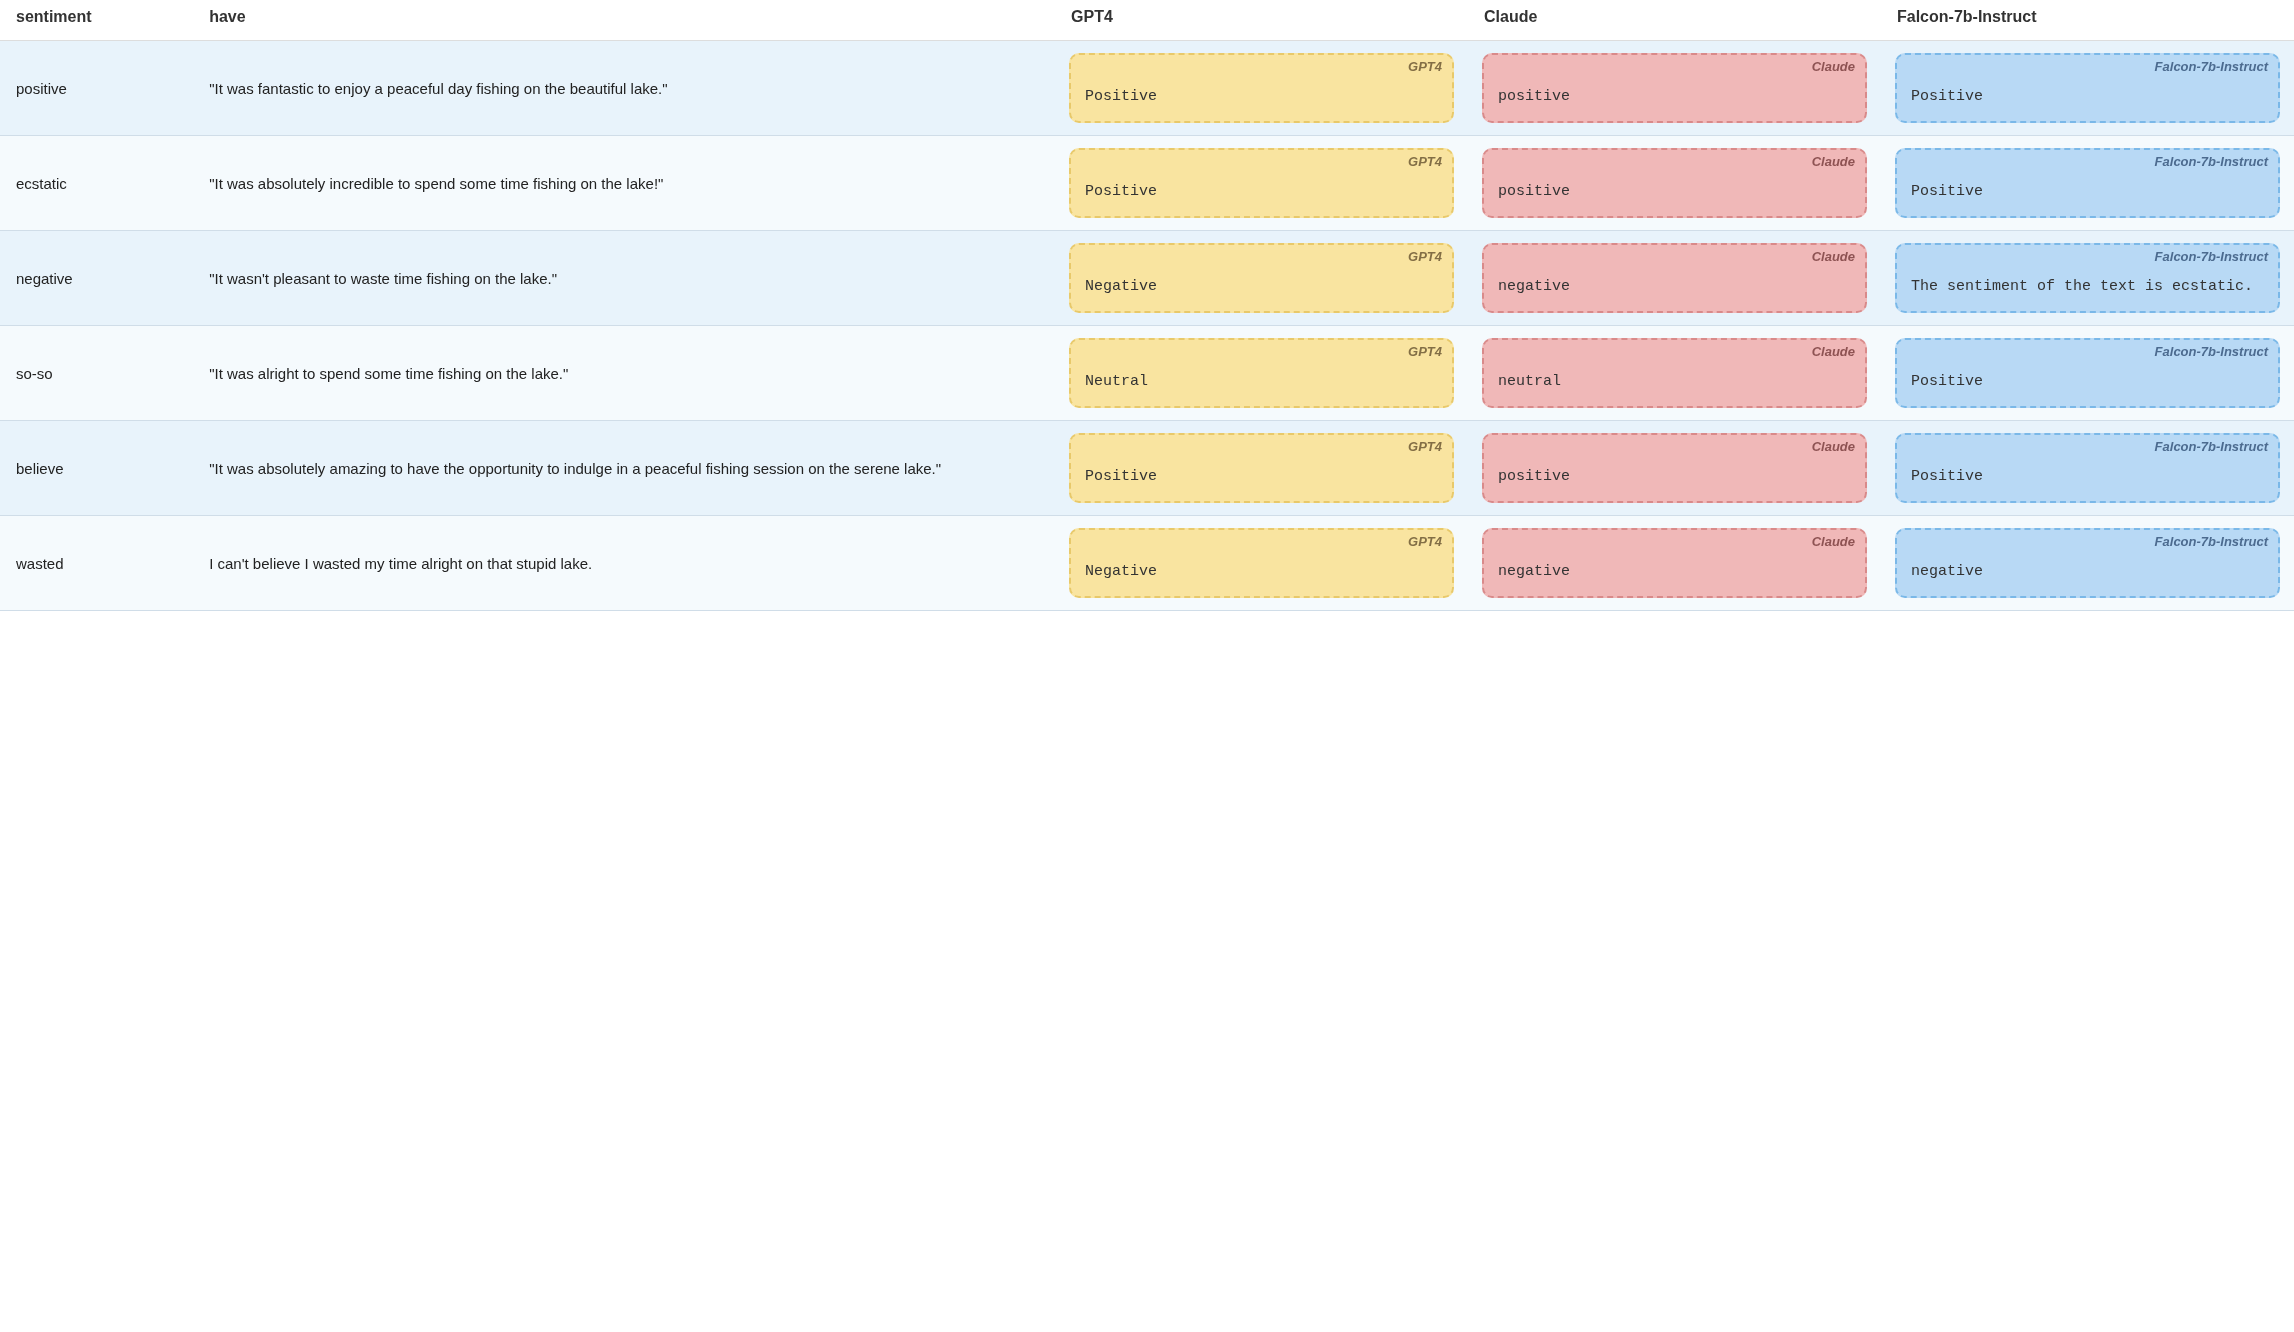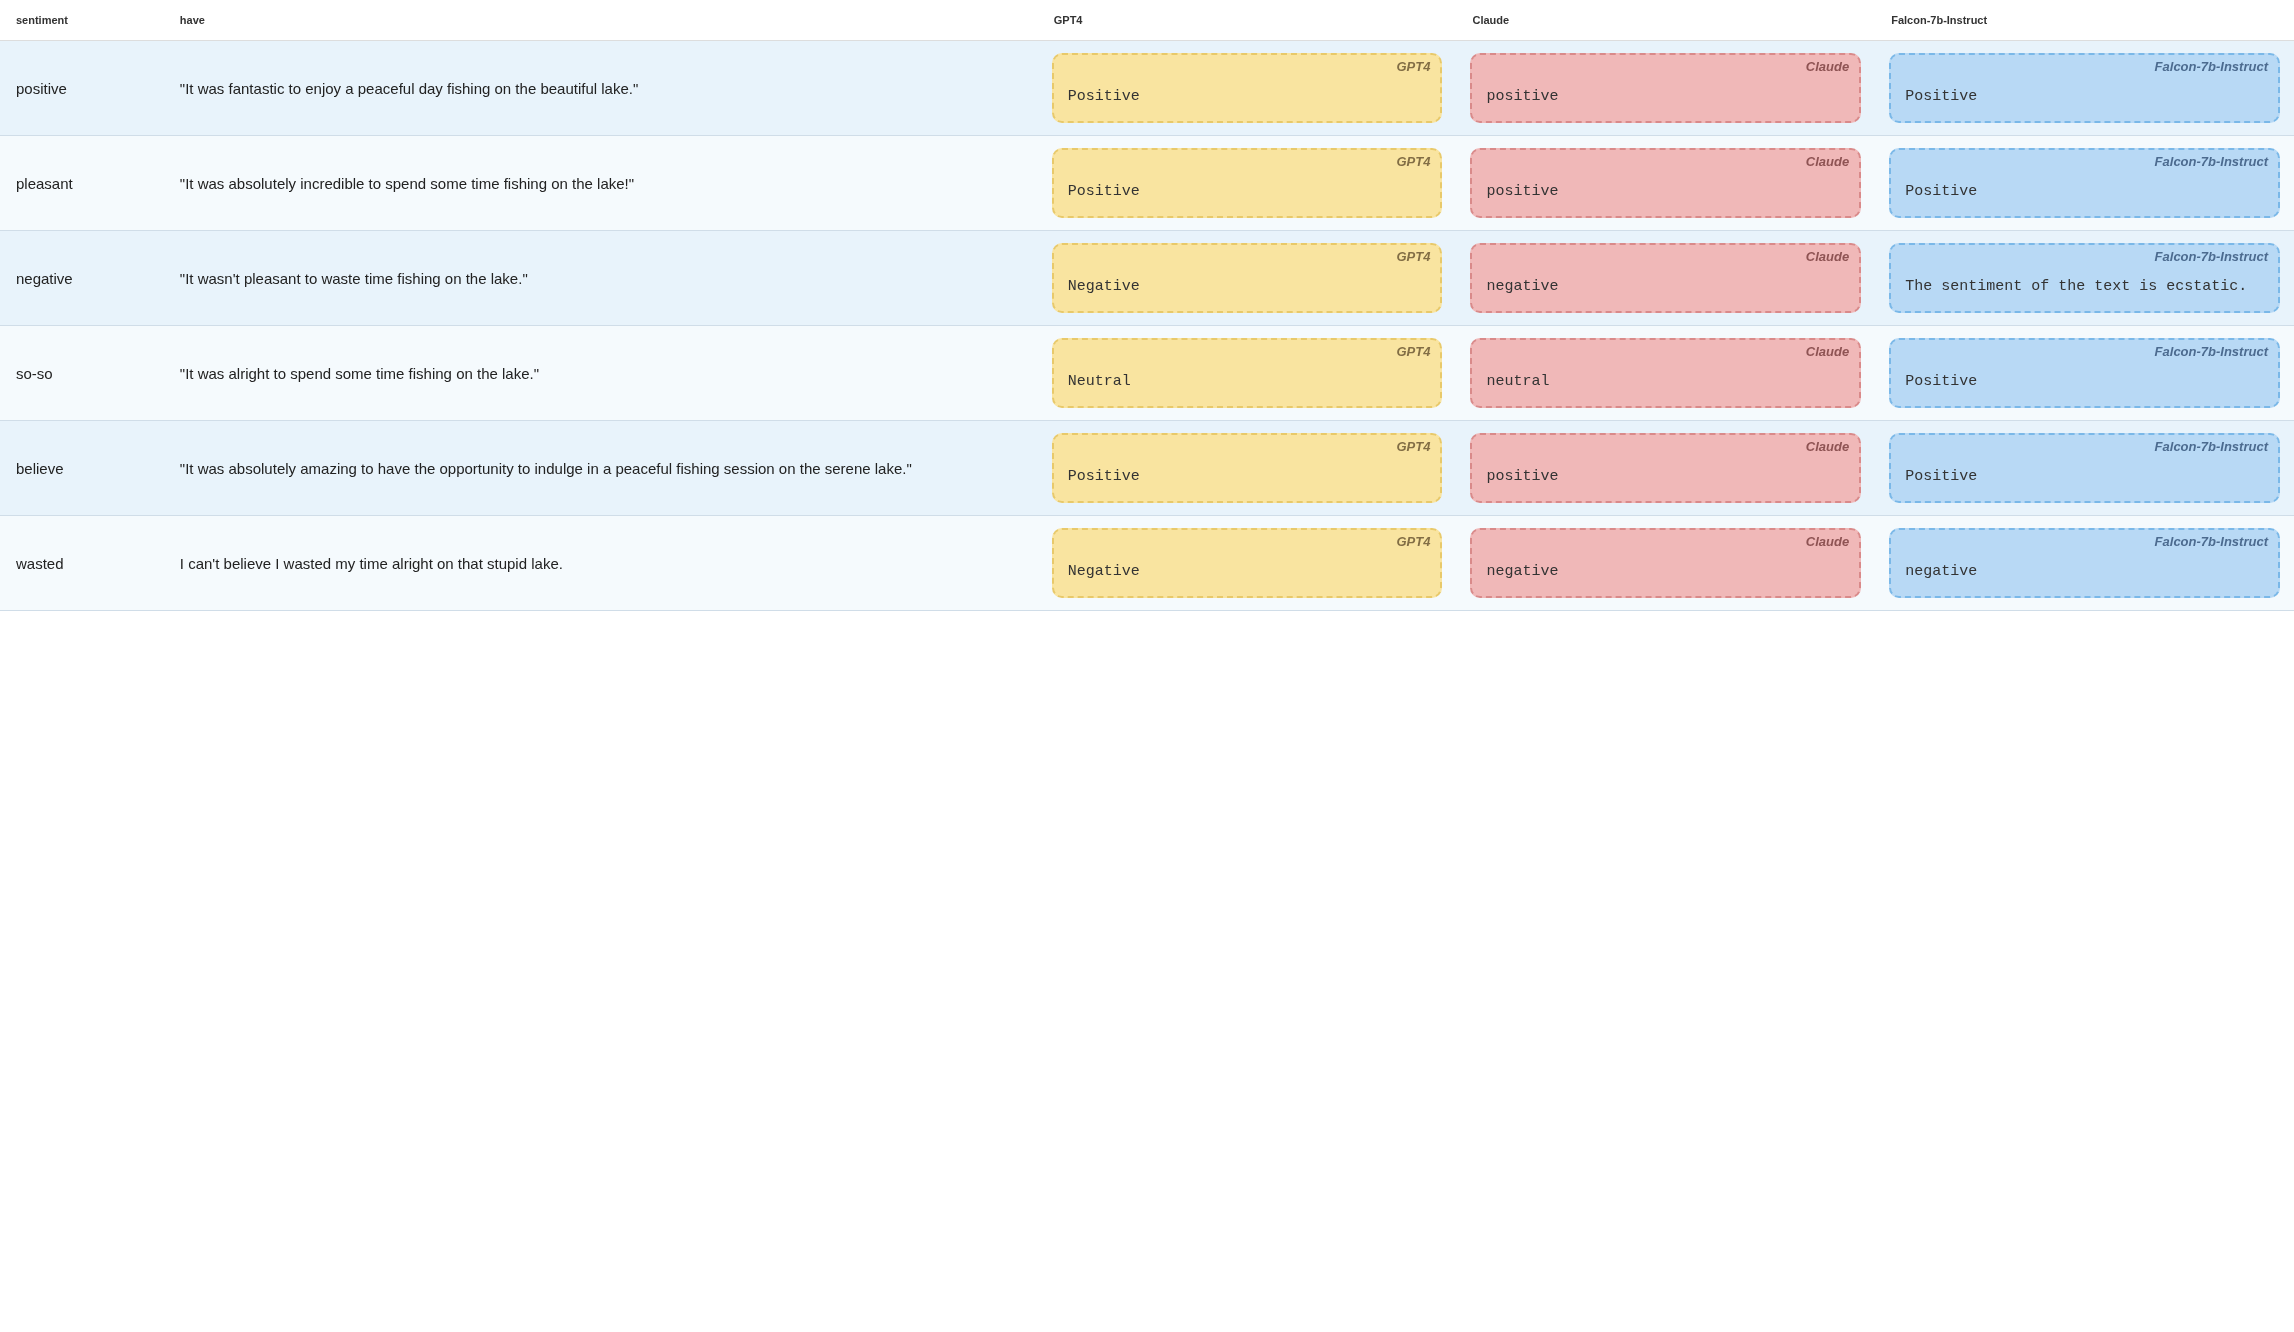--- a/index.html
+++ b/index.html
@@ -8,23 +8,23 @@
       font-size: 15px;
       background: #fff;
       color: #222;
     }
     table {
       width: 100%;
       border-collapse: collapse;
     }
     thead th {
       text-align: left;
-      padding: 14px 16px 14px 16px;
+      padding: 8px 16px 14px 16px;
       font-weight: 600;
-      font-size: 11px;
+      font-size: 16px;
       color: #333;
       border-bottom: 1px solid #ddd;
       background: #fff;
     }
     tbody tr {
       border-bottom: 1px solid #d0dde8;
     }
     tbody tr:nth-child(odd) {
       background: #e8f3fb;
     }
@@ -123,21 +123,21 @@
     </div>
         </td>
         <td class="model-col col-falcon">
     <div class="model-card falcon">
       <div class="model-header">Falcon-7b-Instruct</div>
       <div class="model-value">Positive</div>
     </div>
         </td>
       </tr>
       <tr>
-        <td class="sentiment-col">pleasant</td>
+        <td class="sentiment-col">ecstatic</td>
         <td class="text-col">"It was absolutely incredible to spend some time fishing on the lake!"</td>
         <td class="model-col col-gpt4">
     <div class="model-card gpt4">
       <div class="model-header">GPT4</div>
       <div class="model-value">Positive</div>
     </div>
         </td>
         <td class="model-col col-claude">
     <div class="model-card claude">
       <div class="model-header">Claude</div>

